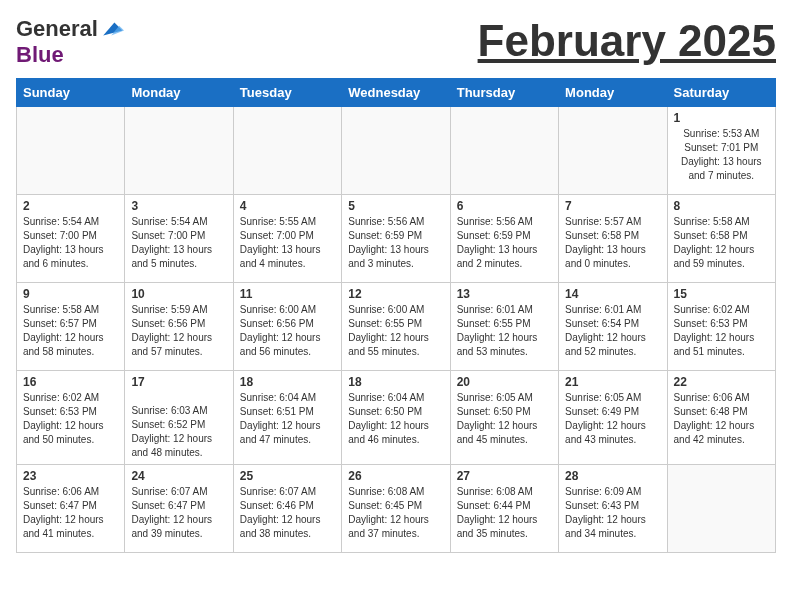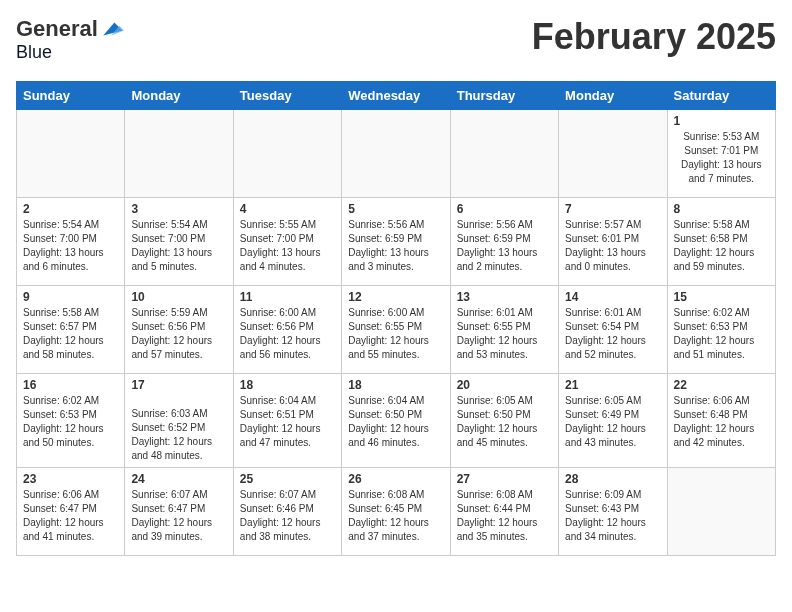--- a/index.html
+++ b/index.html
@@ -7,53 +7,54 @@
       font-family: Arial, sans-serif;
       background: #fff;
       width: 792px;
       min-height: 612px;
       padding: 16px;
     }
     .header {
       display: flex;
       justify-content: space-between;
       align-items: flex-start;
-      margin-bottom: 18px;
+      margin-bottom: 10px;
     }
     .logo {
       display: flex;
       flex-direction: column;
       align-items: flex-start;
     }
     .logo-text {
       display: flex;
       align-items: center;
     }
     .logo-general {
       font-size: 22px;
       font-weight: bold;
       color: #333;
     }
     .logo-blue {
-      font-size: 18px;
-      font-weight: normal;
-      color: #0f172a;
+      font-size: 22px;
+      font-weight: bold;
+      color: #701a75;
     }
     .logo-icon {
       width: 24px;
       height: 24px;
       margin-left: 2px;
     }
     .title-block {
       text-align: right;
     }
     .month-title {
-      font-size: 36px;
+      font-size: 44px;
       font-weight: bold;
       color: #333;
+      text-decoration: underline;
     }
     .location {
       font-size: 15px;
       color: #555;
     }
     .calendar {
       width: 100%;
       border-collapse: collapse;
       border: 1px solid #ccc;
     }
@@ -168,21 +169,21 @@
         <td>
           <div class="day-number">6</div>
           <div class="day-info" style="white-space: pre-line;">Sunrise: 5:56 AM
 Sunset: 6:59 PM
 Daylight: 13 hours
 and 2 minutes.</div>
         </td>
         <td>
           <div class="day-number">7</div>
           <div class="day-info" style="white-space: pre-line;">Sunrise: 5:57 AM
-Sunset: 6:01 PM
+Sunset: 6:58 PM
 Daylight: 13 hours
 and 0 minutes.</div>
         </td>
         <td>
           <div class="day-number">8</div>
           <div class="day-info" style="white-space: pre-line;">Sunrise: 5:58 AM
 Sunset: 6:58 PM
 Daylight: 12 hours
 and 59 minutes.</div>
         </td>

